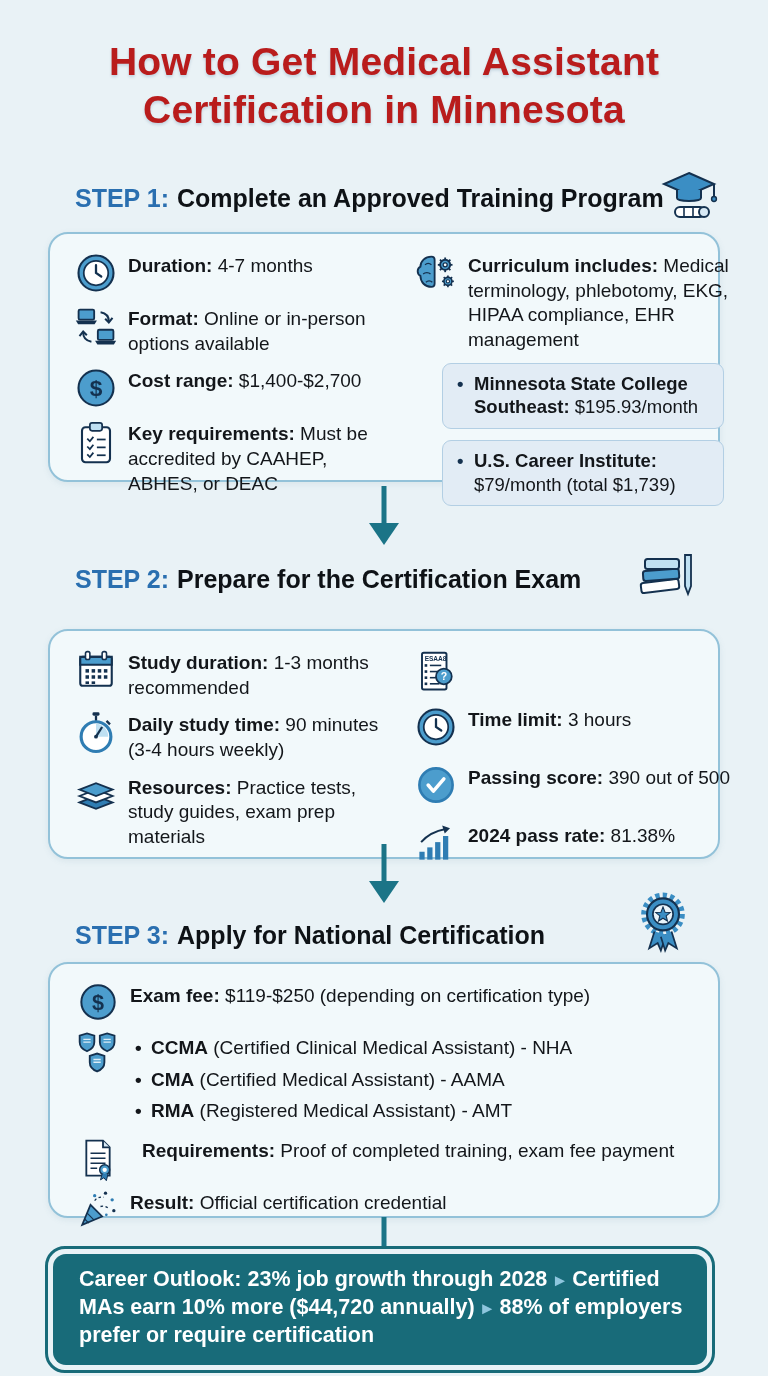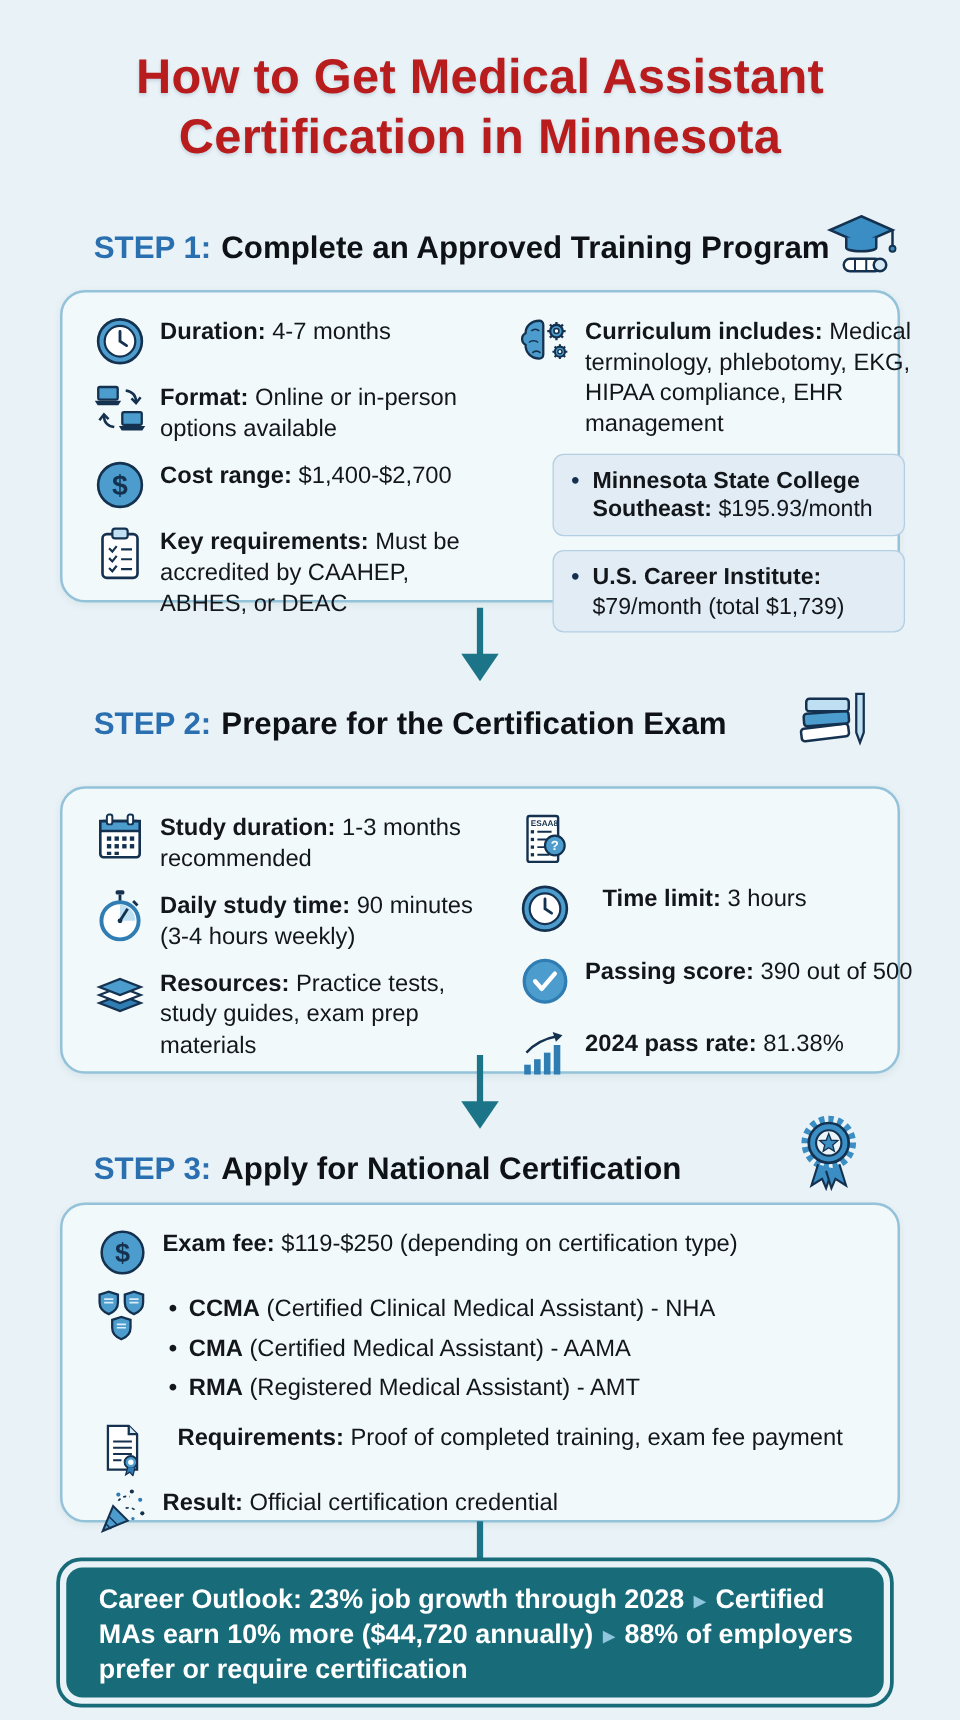--- a/index.html
+++ b/index.html
@@ -26,21 +26,21 @@
   #box2 .col-r .t{width:278px;}
   .school-box{background:#e2ecf5;border:1.5px solid #b3cfe4;border-radius:9px;padding:8px 10px 9px 14px;margin:0 6px 11px 28px;font-size:18.5px;line-height:1.28;}
   .school-box p{margin:0;position:relative;padding-left:17px;}
   .school-box .blt{position:absolute;left:0;top:0;color:#14314f;font-weight:800;}
   .cert-list{margin:4px 0 0 0;padding:0;list-style:none;}
   .cert-list li{position:relative;padding-left:21px;font-size:19px;line-height:1.3;margin-bottom:7px;}
   .cert-list .blt{position:absolute;left:5px;top:0;font-weight:800;}
   .arrow{position:absolute;left:50%;transform:translateX(-50%);}
   .connector{position:absolute;left:50%;transform:translateX(-50%);top:1217px;width:5px;height:31px;background:#1b7487;}
   #footer{position:absolute;left:45px;top:1246px;width:670px;box-sizing:border-box;border:3px solid #186b79;border-radius:20px;padding:5px;background:#e9f2f6;}
-  #footer .finner{background:#186b79;border-radius:13px;padding:12px 20px 8px 26px;color:#fff;}
+  #footer .finner{background:#186b79;border-radius:13px;padding:12px 20px 15px 26px;color:#fff;}
   .ftext{margin:0;font-size:21.5px;line-height:1.3;font-weight:600;width:625px;}
   .ftext b{font-weight:800;}
   .sep{color:#8ec6de;padding:0 2px;font-size:18px;}
   svg{display:block;}
 </style>
 </head>
 <body>
 
 <div class="title">
   <div>How to Get Medical Assistant</div>
@@ -237,21 +237,21 @@
               <line x1="17" y1="25.5" x2="26" y2="25.5" stroke="#14314f" stroke-width="1.8"></line>
             <rect x="11" y="31" width="3" height="3" fill="#14314f"></rect>
               <line x1="17" y1="32.5" x2="24" y2="32.5" stroke="#14314f" stroke-width="1.8"></line>
             <rect x="11" y="38" width="3" height="3" fill="#14314f"></rect>
               <line x1="17" y1="39.5" x2="28" y2="39.5" stroke="#14314f" stroke-width="1.8"></line>
             <circle cx="33" cy="31" r="9" fill="#4c9dcd" stroke="#14314f" stroke-width="2"></circle>
             <text x="33" y="35.5" font-size="12" font-weight="bold" text-anchor="middle" fill="#fff">?</text>
           </svg>
         </span>
       </div>
-      <div class="row" style="margin-bottom:18px;gap:14px;">
+      <div class="row" style="margin-bottom:18px;">
         <span class="ic">
           <svg width="42" height="42" viewBox="0 0 48 48">
               <circle cx="24" cy="24" r="20" fill="#4c9dcd" stroke="#14314f" stroke-width="2.4"></circle>
               <circle cx="24" cy="24" r="14" fill="#fff" stroke="#14314f" stroke-width="2"></circle>
               <path d="M24 15v9l6 4" stroke="#14314f" stroke-width="2.6" fill="none" stroke-linecap="round"></path>
             </svg>
         </span>
         <p class="t"><b>Time limit:</b><span> 3 hours</span></p>
       </div>
       <div class="row" style="margin-bottom:18px;">

